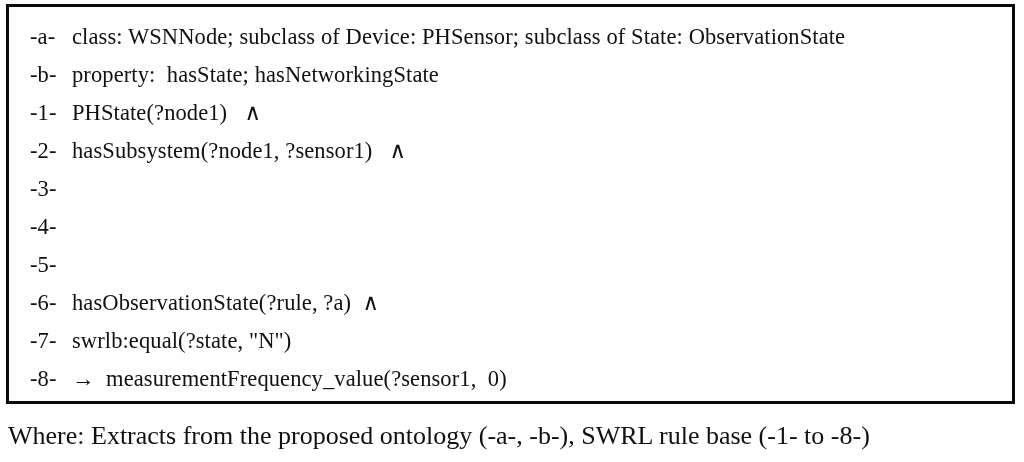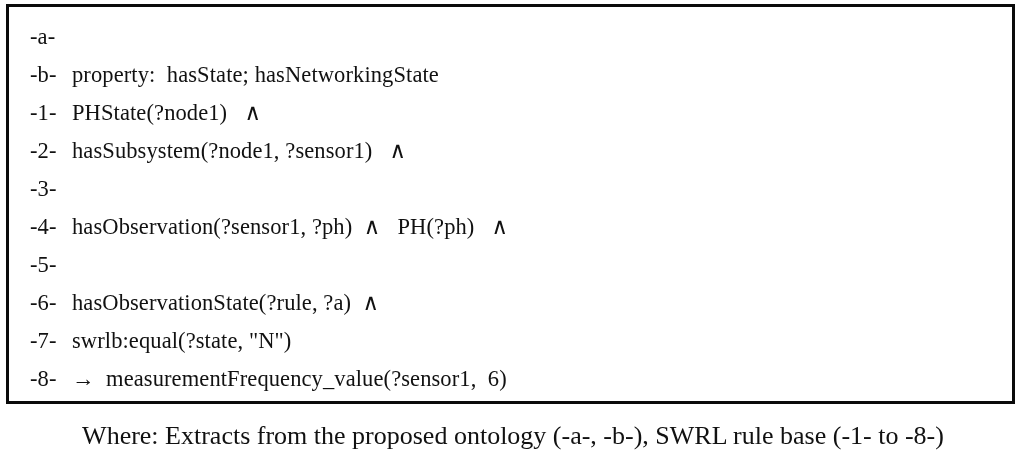--- a/index.html
+++ b/index.html
@@ -67,33 +67,33 @@
   
   #caption {
     position: absolute;
     left: 8px;
     top: 414px;
     width: 1010px;
     font-size: 26px;
     line-height: 44px;
     white-space: pre;
     color: #111111;
-    text-align: center;
   }
 </style>
 </head>
 <body>
 
 <div id="page">
 
   <div id="rule-box">
     <div id="rule-list">
 
       <div class="rule-line">
         <span class="rule-label">-a-</span>
+        <span class="rule-text">class: WSNNode; subclass of Device: PHSensor; subclass of State: ObservationState</span>
       </div>
 
       <div class="rule-line">
         <span class="rule-label">-b-</span>
         <span class="rule-text">property:  hasState; hasNetworkingState</span>
       </div>
 
       <div class="rule-line">
         <span class="rule-label">-1-</span>
         <span class="rule-text">PHState(?node1)   ∧</span>
@@ -103,40 +103,39 @@
         <span class="rule-label">-2-</span>
         <span class="rule-text">hasSubsystem(?node1, ?sensor1)   ∧</span>
       </div>
 
       <div class="rule-line">
         <span class="rule-label">-3-</span>
       </div>
 
       <div class="rule-line">
         <span class="rule-label">-4-</span>
-        <span class="rule-text">hasObservation(?sensor1, ?ph)  ∧   PH(?ph)   ∧</span>
       </div>
 
       <div class="rule-line">
         <span class="rule-label">-5-</span>
       </div>
 
       <div class="rule-line">
         <span class="rule-label">-6-</span>
         <span class="rule-text">hasObservationState(?rule, ?a)  ∧</span>
       </div>
 
       <div class="rule-line">
         <span class="rule-label">-7-</span>
         <span class="rule-text">swrlb:equal(?state, "N")</span>
       </div>
 
       <div class="rule-line">
         <span class="rule-label">-8-</span>
-        <span class="rule-text">→  measurementFrequency_value(?sensor1,  6)</span>
+        <span class="rule-text">→  measurementFrequency_value(?sensor1,  0)</span>
       </div>
 
     </div>
   </div>
 
   <div id="caption">Where: Extracts from the proposed ontology (-a-, -b-), SWRL rule base (-1- to -8-)</div>
 
 </div>
 
 </body></html>

